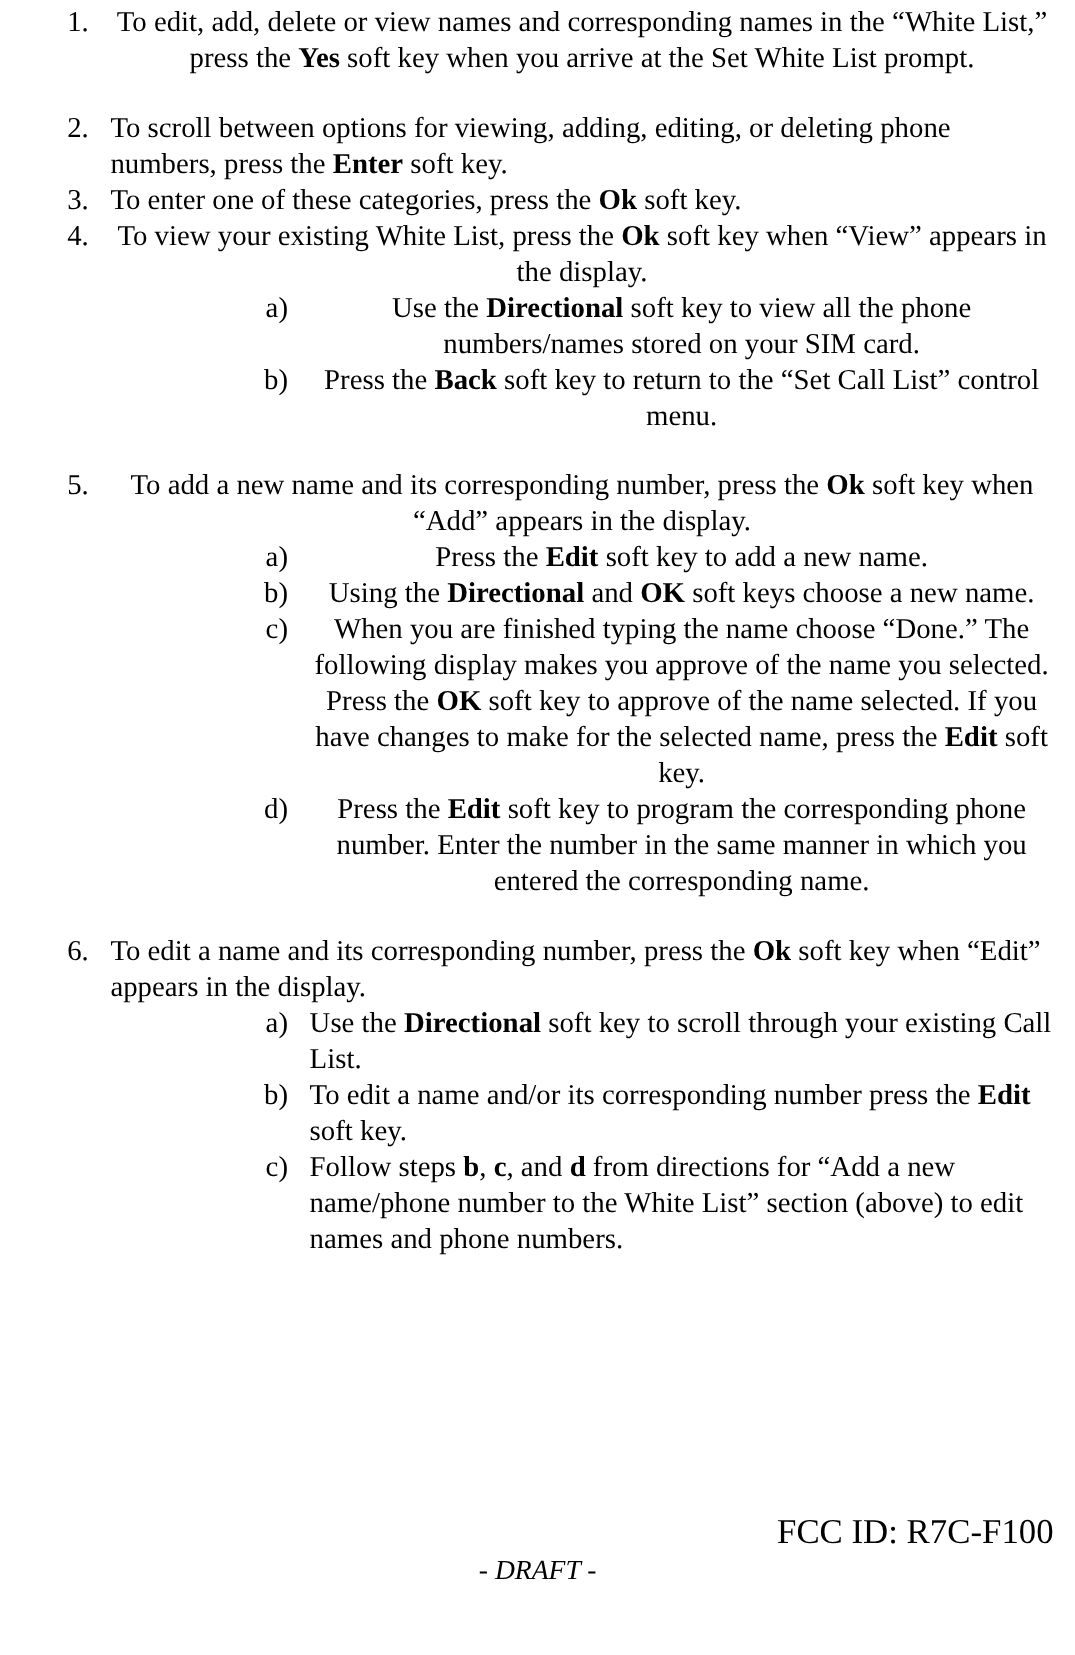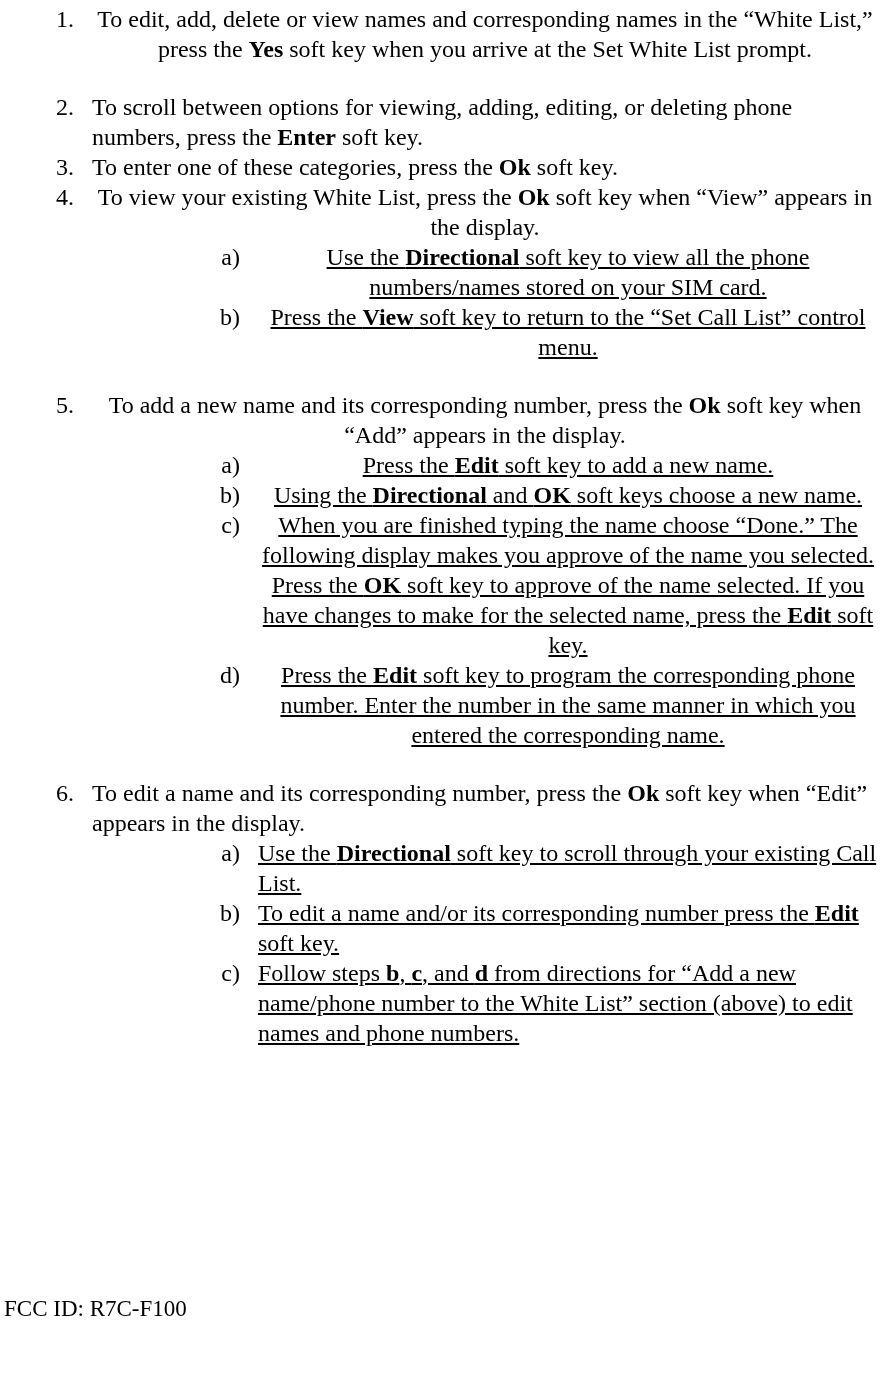--- a/index.html
+++ b/index.html
@@ -27,65 +27,66 @@
       margin-bottom: 0;
     }
     ol.main > li.gap-after {
       margin-bottom: 28px;
       text-align: center;
     }
     ol.sub {
       list-style-type: lower-alpha;
       padding-left: 160px;
       margin: 0;
-      text-decoration: underline;
     }
     ol.sub > li {
       padding-left: 6px;
     }
     ol.sub > li::marker {
       content: counter(list-item, lower-alpha) ")  ";
     }
     .footer {
       position: absolute;
       bottom: 0;
       left: 0;
       right: 0;
     }
     .footer-line1 {
-      font-size: 23px;
+      font-size: 29px;
       margin-left: -14px;
+      text-align: right;
     }
     .footer-line2 {
       font-style: italic;
       text-align: center;
       font-size: 23px;
     }
     b { font-weight: bold; }
   </style>
 </head>
 <body>
 
 <div class="page">
   <ol class="main">
       <li class="gap-after">To edit, add, delete or view names and corresponding names in the “White List,” press the <b>Yes</b> soft key when you arrive at the Set White List prompt.</li>
       <li>To scroll between options for viewing, adding, editing, or deleting phone numbers, press the <b>Enter</b> soft key.</li>
       <li>To enter one of these categories, press the <b>Ok</b> soft key.</li>
       <li class="gap-after">To view your existing White List, press the <b>Ok</b> soft key when “View” appears in the display.<ol class="sub">
           <li>Use the <b>Directional</b> soft key to view all the phone numbers/names stored on your SIM card.</li>
-          <li>Press the <b>View</b> soft key to return to the “Set Call List” control menu.</li>
+          <li>Press the <b>Back</b> soft key to return to the “Set Call List” control menu.</li>
         </ol></li>
       <li class="gap-after">To add a new name and its corresponding number, press the <b>Ok</b> soft key when “Add” appears in the display.<ol class="sub">
           <li>Press the <b>Edit</b> soft key to add a new name.</li>
           <li>Using the <b>Directional</b> and <b>OK</b> soft keys choose a new name.</li>
           <li>When you are finished typing the name choose “Done.”  The following display makes you approve of the name you selected.  Press the <b>OK</b> soft key to approve of the name selected.  If you have changes to make for the selected name, press the <b>Edit</b> soft key.</li>
           <li>Press the <b>Edit</b> soft key to program the corresponding phone number.  Enter the number in the same manner in which you entered the corresponding name.</li>
         </ol></li>
       <li>To edit a name and its corresponding number, press the <b>Ok</b> soft key when “Edit” appears in the display.<ol class="sub">
           <li>Use the <b>Directional</b> soft key to scroll through your existing Call List.</li>
           <li>To edit a name and/or its corresponding number press the <b>Edit</b> soft key.</li>
           <li>Follow steps <b>b</b>, <b>c</b>, and <b>d</b> from directions for “Add a new name/phone number to the White List” section (above) to edit names and phone numbers.</li>
         </ol></li>
     </ol>
   <div class="footer">
     <div class="footer-line1">FCC ID: R7C-F100</div>
+    <div class="footer-line2">- DRAFT -</div>
   </div>
 </div>
 
 </body></html>

